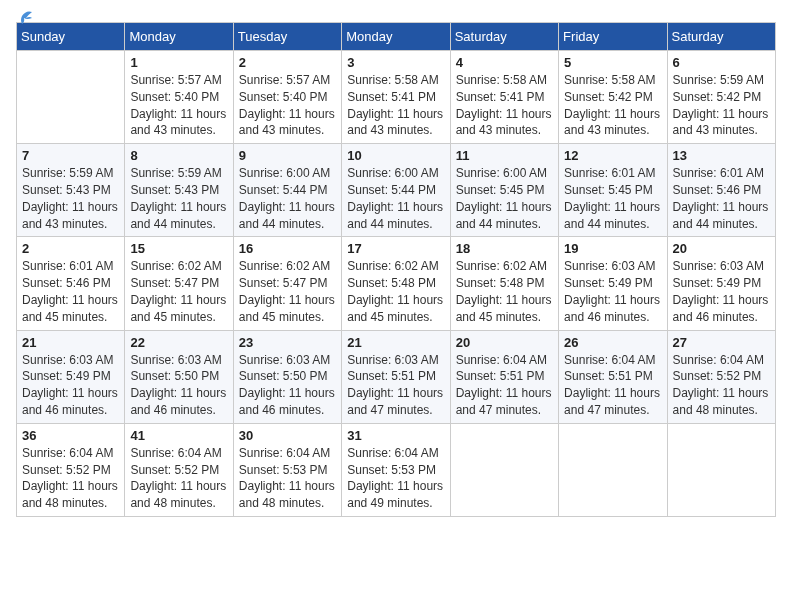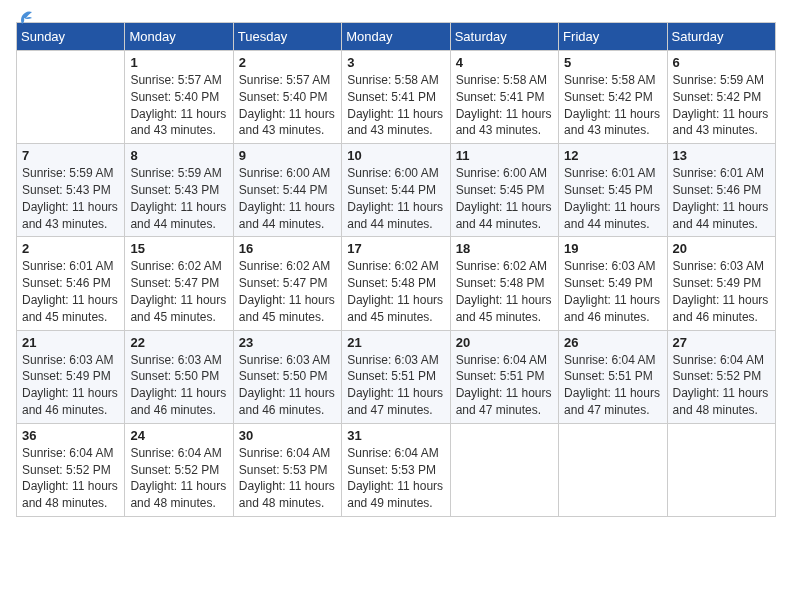--- a/index.html
+++ b/index.html
@@ -308,21 +308,21 @@
       </tr>
       <tr>
         <td>
           <span class="day-number">36</span>
           <div class="day-info" style="white-space: pre-line;">Sunrise: 6:04 AM
 Sunset: 5:52 PM
 Daylight: 11 hours
 and 48 minutes.</div>
         </td>
         <td>
-          <span class="day-number">24</span>
+          <span class="day-number">41</span>
           <div class="day-info" style="white-space: pre-line;">Sunrise: 6:04 AM
 Sunset: 5:52 PM
 Daylight: 11 hours
 and 48 minutes.</div>
         </td>
         <td>
           <span class="day-number">30</span>
           <div class="day-info" style="white-space: pre-line;">Sunrise: 6:04 AM
 Sunset: 5:53 PM
 Daylight: 11 hours

